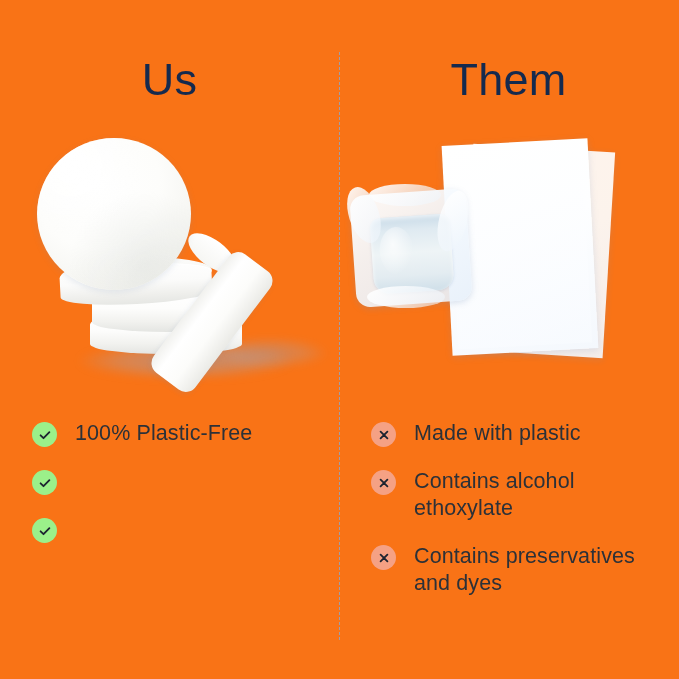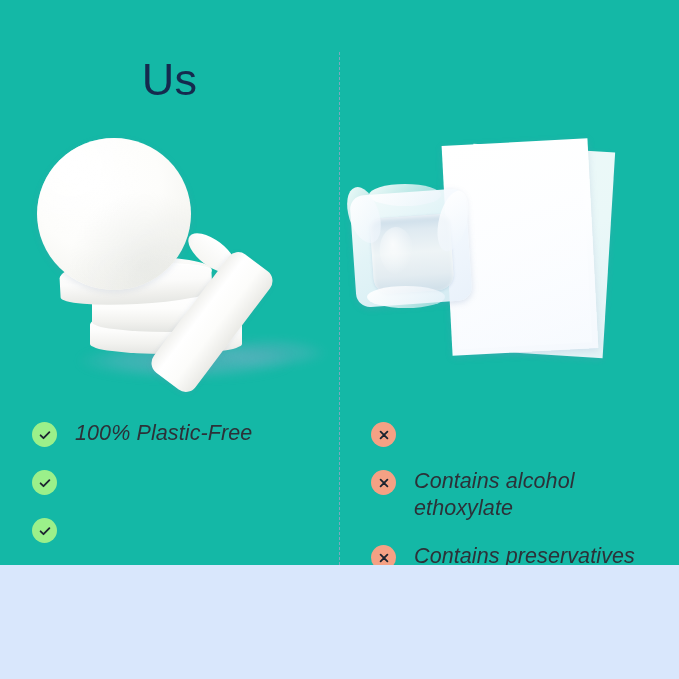--- a/index.html
+++ b/index.html
@@ -3,22 +3,22 @@
 <meta charset="utf-8">
 <style>
   html, body {
     margin: 0;
     padding: 0;
     background: #d9e7fc;
   }
   .page {
     position: relative;
     width: 679px;
-    height: 565px;
-    background: #14b8a6;
+    height: 679px;
+    background: #f97316;
     overflow: hidden;
     font-family: "Liberation Sans", sans-serif;
   }
 
   
   .divider {
     position: absolute;
     left: 339px;
     top: 52px;
     width: 0;
@@ -229,21 +229,20 @@
     top: 420px;
     width: 300px;
   }
   .list.left  { left: 32px; }
   .list.right { left: 371px; }
 
   .item {
     display: flex;
     align-items: flex-start;
     margin-bottom: 21px;
-    font-style: italic;
   }
   .badge {
     flex: 0 0 auto;
     width: 25px;
     height: 25px;
     border-radius: 50%;
     margin-top: 2px;
     margin-right: 18px;
     display: flex;
     align-items: center;
@@ -262,20 +261,21 @@
   }
 </style>
 </head>
 <body>
 
 <div class="page">
 
   <div class="divider"></div>
 
   <div class="heading left">Us</div>
+  <div class="heading right">Them</div>
 
   <div class="stage left">
     <div class="tablet-shadow"></div>
     <div class="tablet-shadow side"></div>
 
     <div class="disc-rim disc-bottom-rim"></div>
     <div class="disc disc-bottom"></div>
 
     <div class="disc-rim disc-mid-rim"></div>
     <div class="disc disc-mid"></div>
@@ -327,20 +327,21 @@
     </div>
   </div>
 
   <div class="list right">
     <div class="item">
       <span class="badge cross">
         <svg width="14" height="14" viewBox="0 0 14 14" aria-hidden="true">
           <path d="M3.6 3.6 L10.4 10.4 M10.4 3.6 L3.6 10.4" fill="none" stroke="#1d2430" stroke-width="1.8" stroke-linecap="round"></path>
         </svg>
       </span>
+      <span class="item-text">Made with plastic</span>
     </div>
     <div class="item">
       <span class="badge cross">
         <svg width="14" height="14" viewBox="0 0 14 14" aria-hidden="true">
           <path d="M3.6 3.6 L10.4 10.4 M10.4 3.6 L3.6 10.4" fill="none" stroke="#1d2430" stroke-width="1.8" stroke-linecap="round"></path>
         </svg>
       </span>
       <span class="item-text">Contains alcohol ethoxylate</span>
     </div>
     <div class="item">

